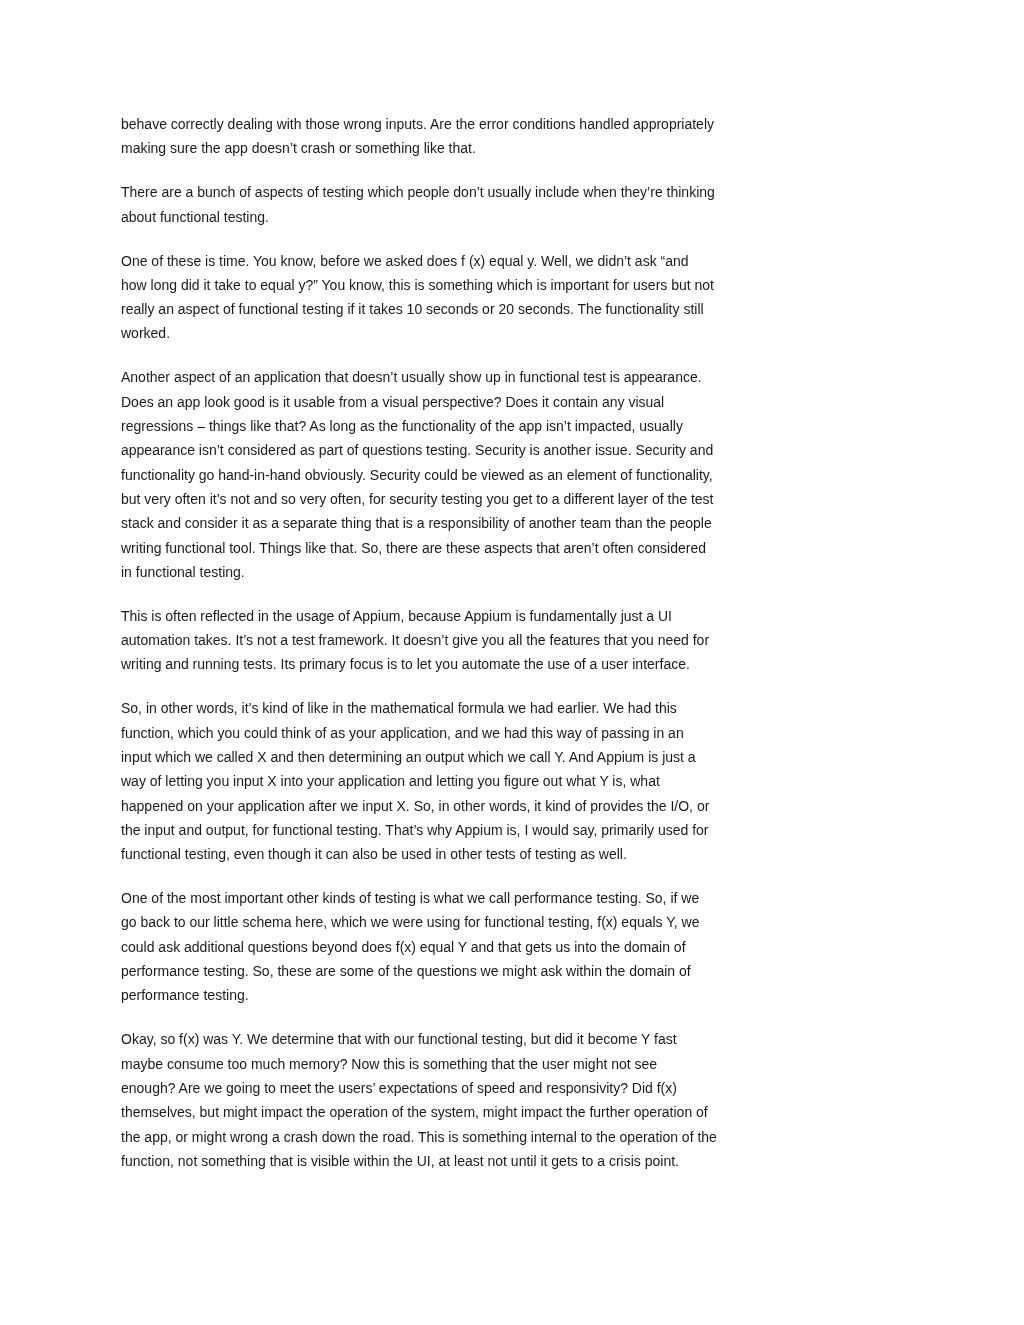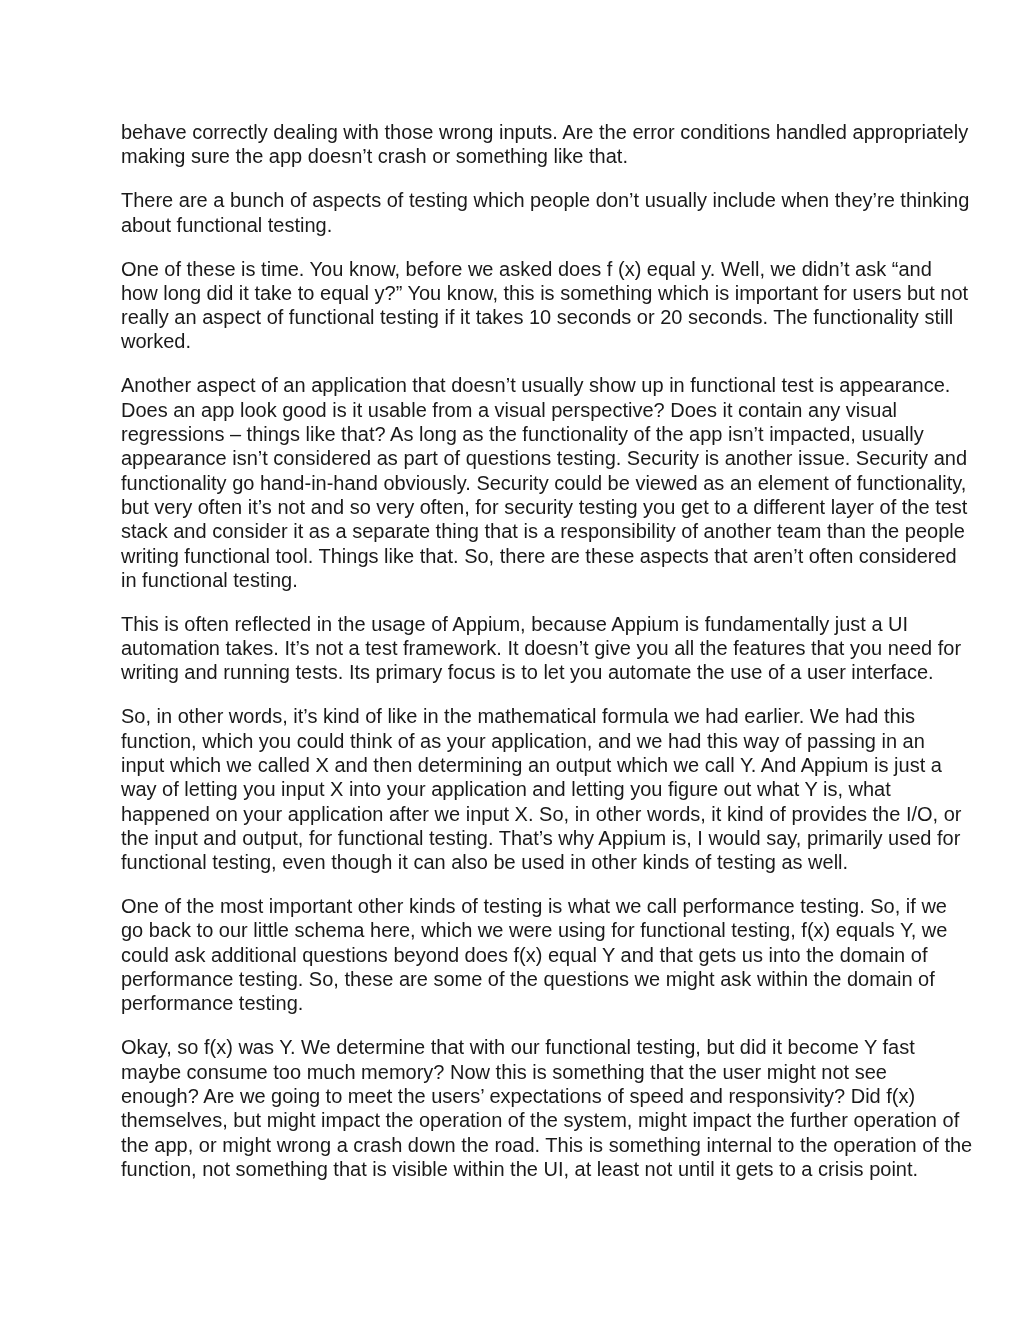--- a/index.html
+++ b/index.html
@@ -9,24 +9,24 @@
     }
     body {
       width: 1024px;
       height: 1325px;
       position: relative;
       overflow: hidden;
     }
     .page {
       position: absolute;
       left: 121px;
-      top: 120px;
+      top: 112px;
       width: 800px;
       font-family: "Liberation Sans", sans-serif;
-      font-size: 20px;
+      font-size: 14px;
       line-height: 24.3px;
       color: #1a1a1a;
     }
     .para {
       margin: 0 0 19.7px 0;
       padding: 0;
     }
     .line {
       display: block;
       white-space: nowrap;
@@ -66,21 +66,21 @@
     <span class="line">automation takes. It’s not a test framework. It doesn’t give you all the features that you need for</span>
     <span class="line">writing and running tests. Its primary focus is to let you automate the use of a user interface.</span>
   </p>
   <p class="para">
     <span class="line">So, in other words, it’s kind of like in the mathematical formula we had earlier. We had this</span>
     <span class="line">function, which you could think of as your application, and we had this way of passing in an</span>
     <span class="line">input which we called X and then determining an output which we call Y. And Appium is just a</span>
     <span class="line">way of letting you input X into your application and letting you figure out what Y is, what</span>
     <span class="line">happened on your application after we input X. So, in other words, it kind of provides the I/O, or</span>
     <span class="line">the input and output, for functional testing. That’s why Appium is, I would say, primarily used for</span>
-    <span class="line">functional testing, even though it can also be used in other kinds of testing as well.</span>
+    <span class="line">functional testing, even though it can also be used in other tests of testing as well.</span>
   </p>
   <p class="para">
     <span class="line">One of the most important other kinds of testing is what we call performance testing. So, if we</span>
     <span class="line">go back to our little schema here, which we were using for functional testing, f(x) equals Y, we</span>
     <span class="line">could ask additional questions beyond does f(x) equal Y and that gets us into the domain of</span>
     <span class="line">performance testing. So, these are some of the questions we might ask within the domain of</span>
     <span class="line">performance testing.</span>
   </p>
   <p class="para">
     <span class="line">Okay, so f(x) was Y. We determine that with our functional testing, but did it become Y fast</span>

